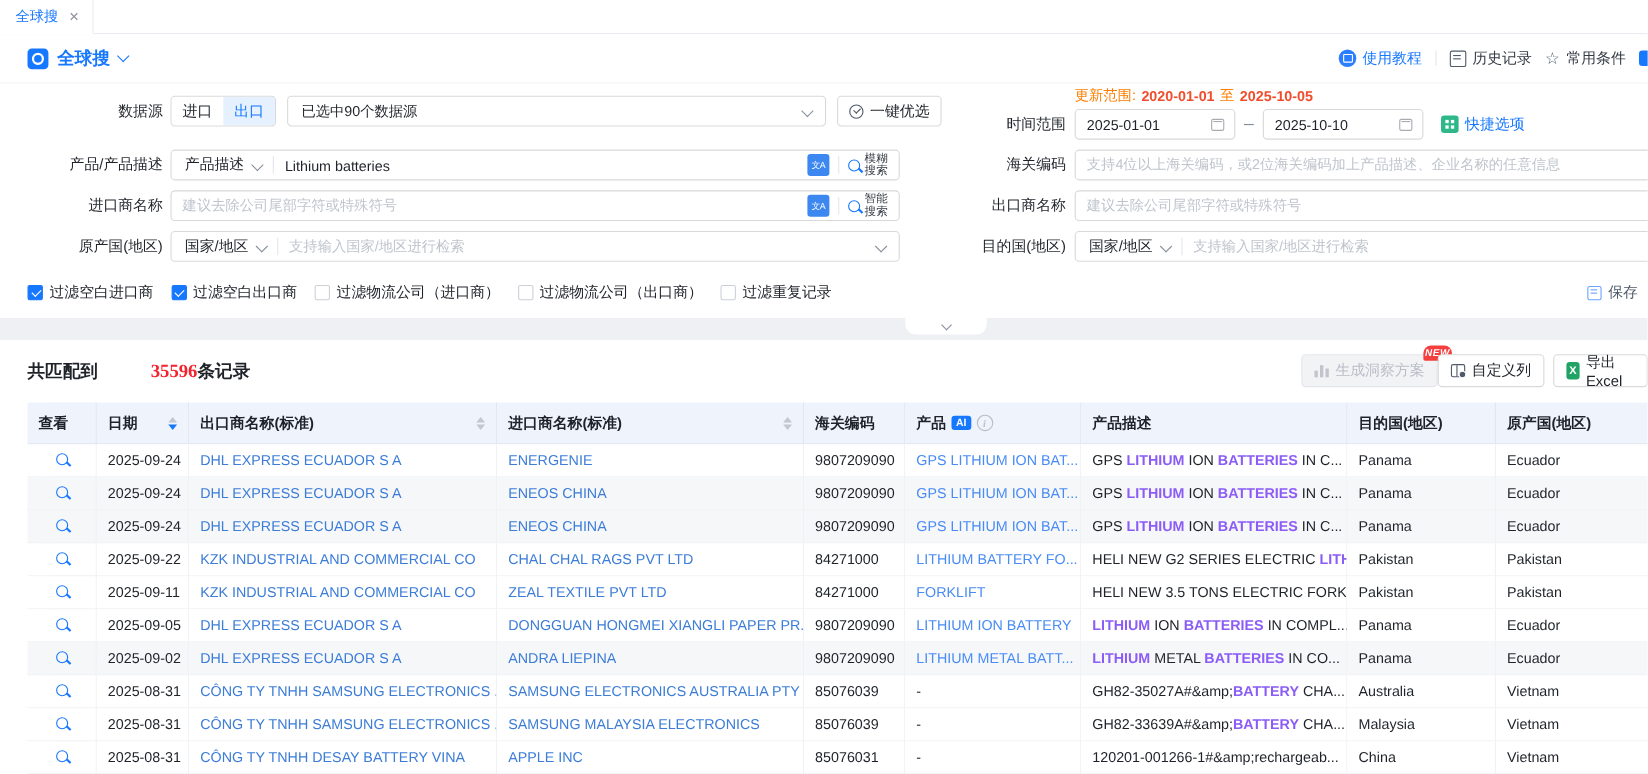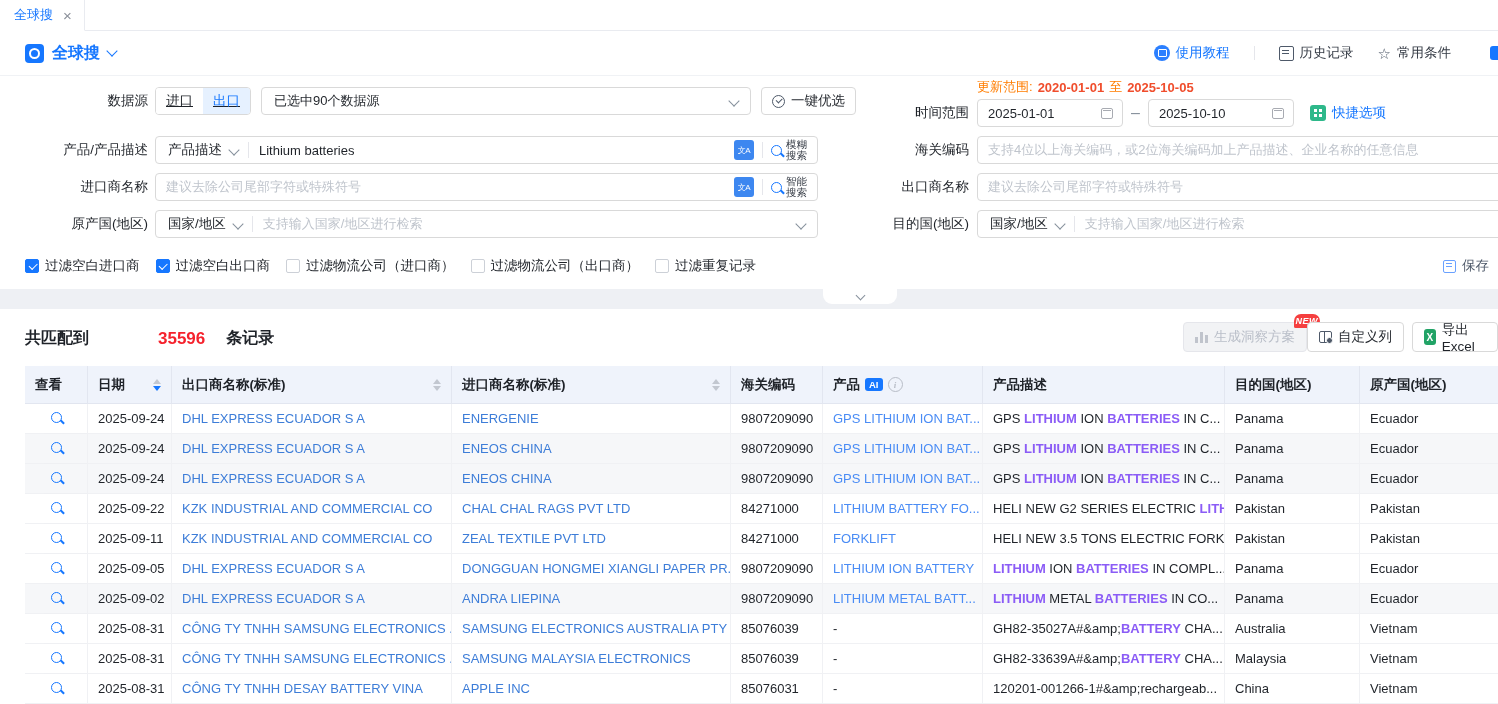--- a/index.html
+++ b/index.html
@@ -13,21 +13,21 @@
   .tab-title{color:#1677ff;font-size:13px;}
   .tab-close{color:#8a8f99;font-size:15px;cursor:pointer;line-height:1;}
 
   
   .appbar{height:44px;display:flex;align-items:center;padding:0 0 0 25px;border-bottom:1px solid #f0f2f5;position:relative;}
   .app-icon{width:19px;height:19px;border-radius:4px;background:#1677ff;display:inline-flex;align-items:center;justify-content:center;margin-right:8px;}
   .app-icon-dot{width:7px;height:7px;border:2px solid #fff;border-radius:50%;display:block;}
   .app-title{font-size:16px;font-weight:bold;color:#1677ff;}
   .chev{width:7px;height:7px;border-right:1.6px solid #86909c;border-bottom:1.6px solid #86909c;transform:rotate(45deg);display:inline-block;}
   .chev-blue{border-color:#1677ff;margin-left:8px;margin-top:-4px;}
-  .appbar-right{margin-left:auto;display:flex;align-items:center;gap:24px;font-size:13.5px;padding-right:47px;}
+  .appbar-right{margin-left:auto;display:flex;align-items:center;gap:12px;font-size:13.5px;padding-right:20px;}
   .toplink{display:inline-flex;align-items:center;gap:6px;color:#353b45;cursor:pointer;}
   .toplink.blue{color:#1677ff;}
   .icon-tutorial{width:16px;height:16px;border-radius:50%;background:#2b7fff;position:relative;display:inline-block;}
   .icon-tutorial::after{content:"";position:absolute;left:4px;top:4px;width:7px;height:6px;border:1.2px solid #fff;border-radius:1px;}
   .icon-history{width:13px;height:13px;border:1.4px solid #4e5969;border-radius:2px;position:relative;display:inline-block;}
   .icon-history::after{content:"";position:absolute;left:2px;top:3px;width:7px;height:0;border-top:1.4px solid #4e5969;box-shadow:0 3px 0 #4e5969;}
   .icon-star{font-size:15px;color:#4e5969;line-height:1;}
   .vdiv{width:1px;height:14px;background:#e5e6eb;}
   .edge-icon{position:absolute;left:1490px;top:15px;width:14px;height:14px;border-radius:3px;background:#1677ff;}
 
@@ -35,21 +35,21 @@
   .filter-panel{position:relative;height:213px;background:#fff;}
   .frow{position:absolute;display:flex;align-items:center;height:28px;}
   .frow.l1{left:25px;top:11px;} .frow.l2{left:25px;top:60px;} .frow.l3{left:25px;top:97px;} .frow.l4{left:25px;top:134px;}
   .frow.r1{left:877px;top:23px;} .frow.r2{left:877px;top:60px;} .frow.r3{left:877px;top:97px;} .frow.r4{left:877px;top:134px;}
   .flabel{width:123px;text-align:right;margin-right:7px;font-size:13.5px;color:#1f2329;flex:none;}
   .flabel.rlab{width:92px;margin-right:8px;}
   .update-range{position:absolute;left:977px;top:2px;font-size:13px;display:flex;gap:5px;align-items:center;}
   .ur-label{color:#ff7d00;}
   .ur-date{color:#f04d2c;font-weight:bold;}
 
-  .seg{display:flex;border:1px solid #d9d9d9;border-radius:4px;overflow:hidden;height:28px;box-sizing:border-box;flex:none;text-decoration:underline;}
+  .seg{display:flex;border:1px solid #d9d9d9;border-radius:4px;overflow:hidden;height:28px;box-sizing:border-box;flex:none;}
   .seg-btn{padding:0 10px;display:flex;align-items:center;font-size:13.5px;background:#fff;cursor:pointer;color:#1f2329;}
   .seg-btn.active{background:#e6f1ff;color:#1677ff;}
   .selectbox{display:flex;align-items:center;border:1px solid #d9d9d9;border-radius:4px;height:28px;box-sizing:border-box;padding:0 12px;cursor:pointer;background:#fff;}
   .src-select{width:490px;margin-left:10px;justify-content:space-between;font-size:13px;}
   .obtn{display:flex;align-items:center;gap:6px;margin-left:10px;height:28px;border:1px solid #d9d9d9;border-radius:4px;background:#fff;padding:0 10px;font-size:13.5px;color:#1f2329;cursor:pointer;font-family:inherit;}
   .okc{width:13px;height:13px;border:1.3px solid #4e5969;border-radius:50%;position:relative;display:inline-block;box-sizing:border-box;}
   .okc::after{content:"";position:absolute;left:2.5px;top:2.5px;width:5px;height:2.5px;border-left:1.3px solid #4e5969;border-bottom:1.3px solid #4e5969;transform:rotate(-45deg);}
 
   .inputbox{display:flex;align-items:center;border:1px solid #d9d9d9;border-radius:4px;height:28px;box-sizing:border-box;background:#fff;}
   .ib-l{width:663px;}
@@ -84,21 +84,21 @@
   .sv::after{content:"";position:absolute;left:2px;top:2px;width:6px;height:0;border-top:1.3px solid #6aa1ff;box-shadow:0 3px 0 #6aa1ff;}
 
   
   .band{height:20px;background:#eef0f4;position:relative;}
   .notch{position:absolute;left:823px;top:0;width:74px;height:15px;background:#fff;border-radius:0 0 9px 9px;display:flex;align-items:center;justify-content:center;cursor:pointer;}
   .notch .chev{width:6px;height:6px;margin-top:-3px;}
 
   
   .results{background:#fff;}
   .res-head{height:57px;position:relative;}
-  .count-line{position:absolute;left:25px;top:19px;font-size:16px;font-weight:bold;display:flex;align-items:flex-end;gap:21px;}
+  .count-line{position:absolute;left:25px;top:19px;font-size:16px;font-weight:bold;display:flex;align-items:flex-start;gap:0;font-family:Liberation Serif, serif;}
   .count-num{color:#f5222d;font-size:17px;margin-left:48px;}
   .btn{position:absolute;top:13px;height:30px;border:1px solid #d9d9d9;border-radius:4px;background:#fff;display:flex;align-items:center;gap:6px;padding:0 11px;font-size:13.5px;box-sizing:border-box;cursor:pointer;color:#1f2329;}
   .btn-insight{left:1183px;border-color:#e5e6eb;background:#f2f3f5;color:#b9bec8;cursor:not-allowed;}
   .btn-custom{left:1307px;}
   .btn-export{left:1412px;}
   .new-badge{position:absolute;top:-9px;right:-14px;background:#f53f3f;color:#fff;font-size:9px;font-style:italic;font-weight:bold;padding:2px 2px;border-radius:9px 9px 9px 2px;letter-spacing:.5px;}
   .bar-icon{display:inline-flex;align-items:flex-end;gap:2px;height:12px;}
   .bar-icon i{display:block;width:3px;background:#c0c4cc;}
   .bar-icon i:nth-child(1){height:6px;} .bar-icon i:nth-child(2){height:11px;} .bar-icon i:nth-child(3){height:8px;}
   .colicon{width:13px;height:12px;border:1.4px solid #4e5969;border-radius:2px;position:relative;display:inline-block;box-sizing:border-box;}

